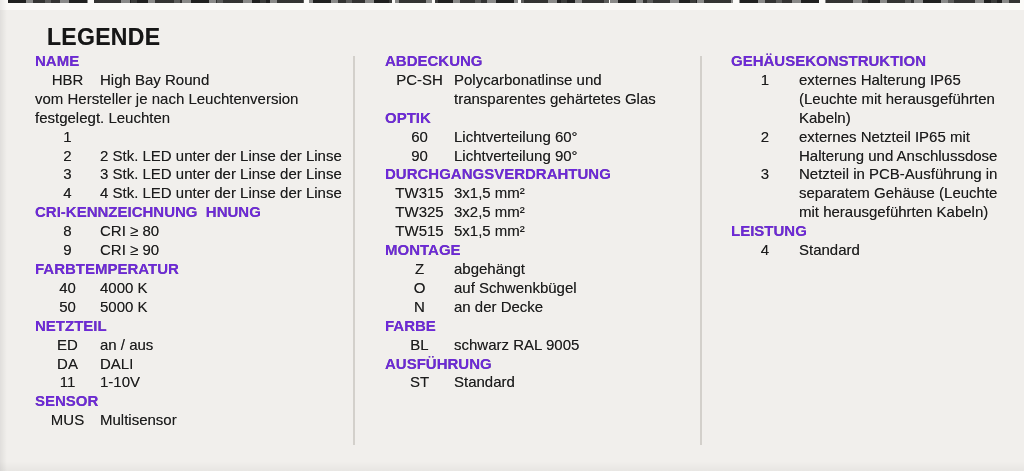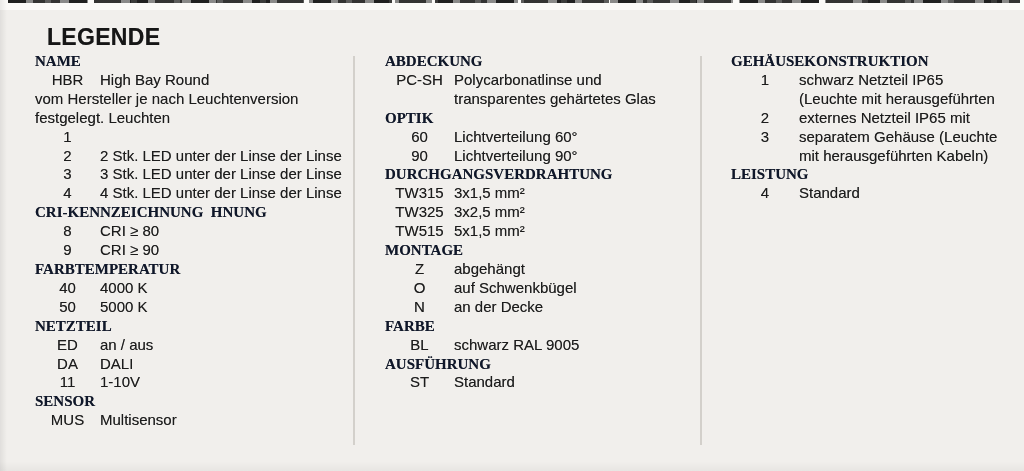--- a/index.html
+++ b/index.html
@@ -59,22 +59,21 @@
     position: absolute; top: 52px;
     font-size: 15px; line-height: 18.9px;
   }
   .col1 { left: 35px;  width: 318px; --codew: 65px; }
   .col2 { left: 385px; width: 313px; --codew: 69px; }
   .col3 { left: 731px; width: 285px; --codew: 68px; }
 
   .section-title {
     font-weight: bold;
     white-space: pre;
-    color: #0f172a;
-    font-family: Liberation Serif, serif;
+    color: #6d28d9;
   }
   .note { white-space: nowrap; }
   .entry {
     display: grid;
     grid-template-columns: var(--codew) 1fr;
   }
   .code { white-space: nowrap; text-align: center; }
   .line { white-space: nowrap; }
   .faded { color: #c7c4be; text-shadow: none; }
 </style>
@@ -274,33 +273,36 @@
           </div>
         </div>
       </div>
     </div>
   <div class="col col3" id="col-2">
       <div class="section">
         <div class="section-title">GEHÄUSEKONSTRUKTION</div>
         <div class="entry">
           <div class="code">1</div>
           <div class="desc">
-            <div class="line">schwarz Netzteil IP65</div>
+            <div class="line">externes Halterung IP65</div>
             <div class="line">(Leuchte mit herausgeführten</div>
+            <div class="line">Kabeln)</div>
           </div>
         </div>
         <div class="entry">
           <div class="code">2</div>
           <div class="desc">
             <div class="line">externes Netzteil IP65 mit</div>
+            <div class="line">Halterung und Anschlussdose</div>
           </div>
         </div>
         <div class="entry">
           <div class="code">3</div>
           <div class="desc">
+            <div class="line">Netzteil in PCB-Ausführung in</div>
             <div class="line">separatem Gehäuse (Leuchte</div>
             <div class="line">mit herausgeführten Kabeln)</div>
           </div>
         </div>
       </div>
       <div class="section">
         <div class="section-title">LEISTUNG</div>
         <div class="entry">
           <div class="code">4</div>
           <div class="desc">

